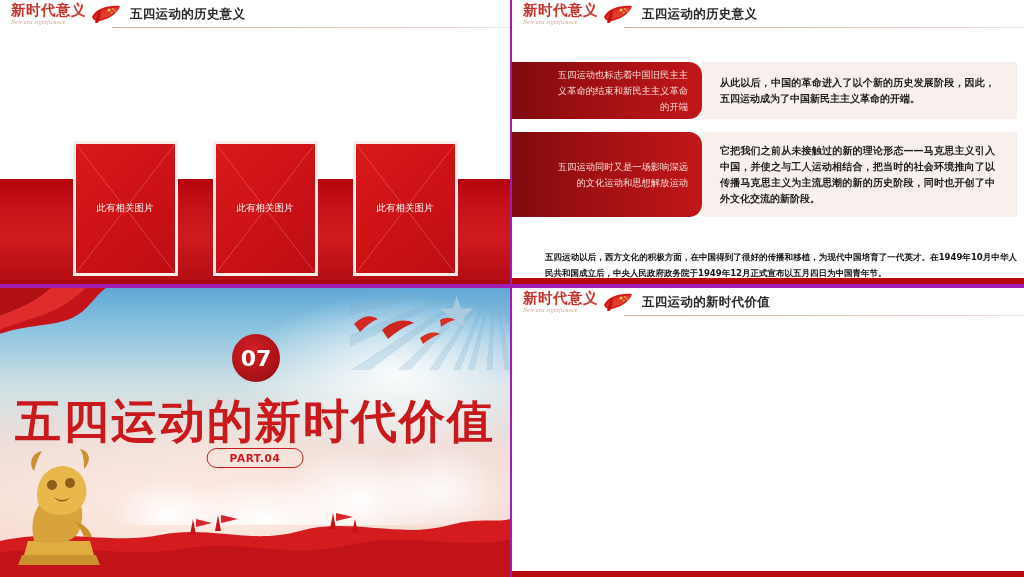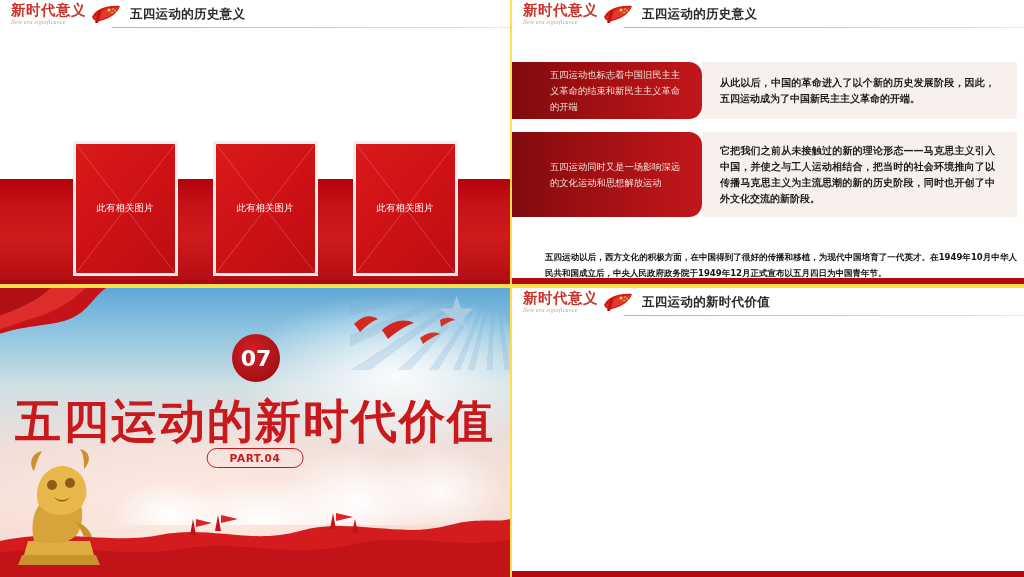--- a/index.html
+++ b/index.html
@@ -3,21 +3,21 @@
 <meta charset="utf-8">
 <style>
   * { margin:0; padding:0; box-sizing:border-box; }
   html,body{
     width:1024px; height:577px; overflow:hidden;
     background:#ffffff;
     font-family:"Liberation Sans","DejaVu Sans",sans-serif;
   }
   .deck{
     position:relative; width:1024px; height:577px;
-    background:#fde047;
+    background:#a21caf;
   }
   .slide{ position:absolute; overflow:hidden; background:#fff; }
   #slide1{ left:0;   top:0;   width:510px; height:284px; }
   #slide2{ left:512px;top:0;   width:512px; height:284px; }
   #slide3{ left:0;   top:288px;width:510px; height:289px; }
   #slide4{ left:512px;top:288px;width:512px; height:289px; }
 
   
   .hdr{ position:absolute; left:0; top:0; width:100%; height:36px; }
   .hdr-cn{
@@ -76,21 +76,21 @@
     font-size:9.5px; line-height:15px; text-align:left; width:58px;
     font-family:Liberation Mono, monospace;
   }
 
   
   .s2-row{ position:absolute; left:0; display:flex; align-items:stretch; }
   .s2-tag{
     position:relative; width:190px;
     background:linear-gradient(to right,#7e0b0e 0%,#9c0f11 35%,#c2161a 100%);
     border-top-right-radius:13px; border-bottom-right-radius:13px;
-    display:flex; align-items:center;
+    display:flex; align-items:center;text-align:right;
   }
   .s2-tag-txt{
     padding-left:38px; padding-right:14px;
     font-size:9.3px; line-height:16px; color:#f3ded6;
     font-family:"DejaVu Sans",sans-serif;
   }
   .s2-panel{
     flex:1; background:#f8f0ec; display:flex; align-items:center;
   }
   .s2-panel-txt{

